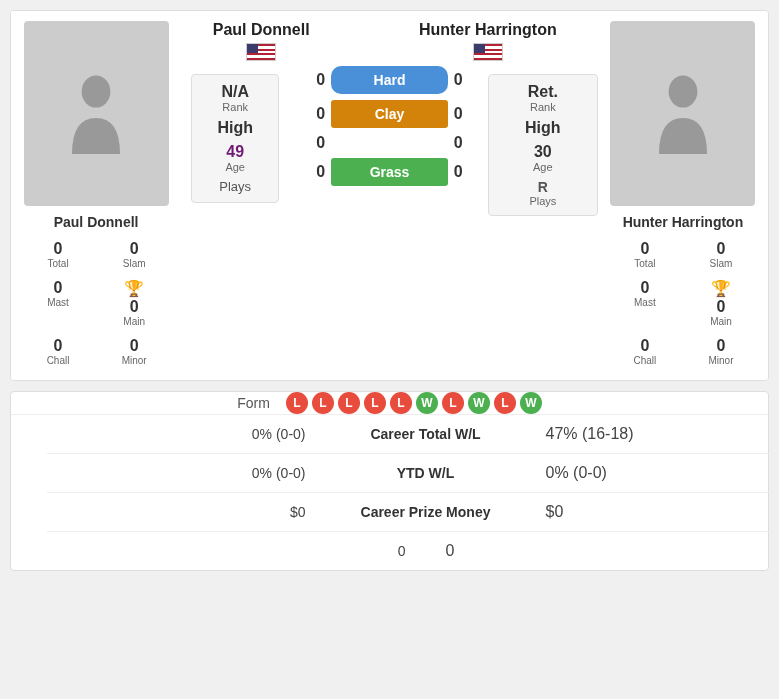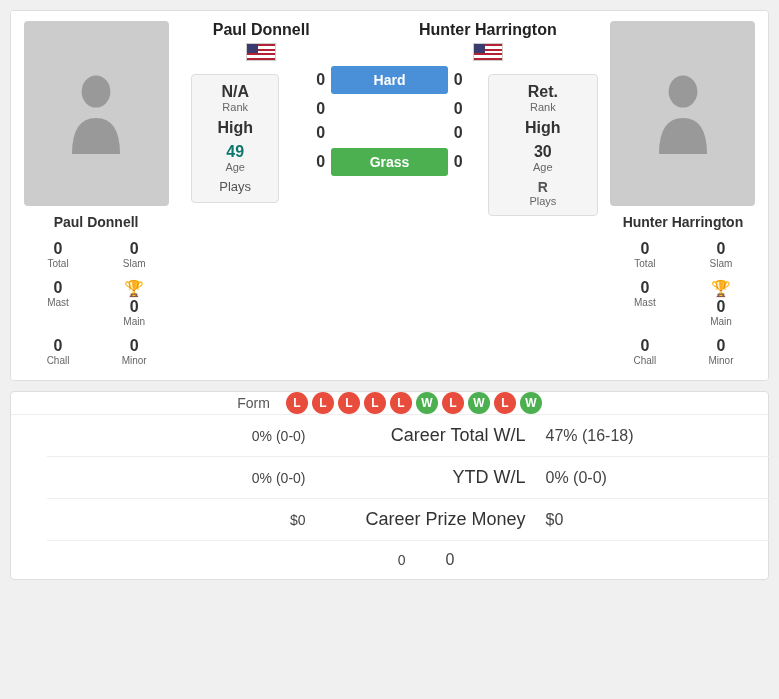--- a/index.html
+++ b/index.html
@@ -144,21 +144,21 @@
       flex: 1;
       text-align: center;
       padding: 6px 0;
       border-radius: 3px;
       color: #fff;
       font-weight: bold;
       font-size: 14px;
       margin: 0 6px;
     }
 
-    .surface-hard { background: #4a90d9; }
+    .surface-hard { background: #4a90d9; border-radius: 10px; }
     .surface-clay { background: #d4830a; }
     .surface-indoor { background: #5b9bd5; }
     .surface-grass { background: #4caf50; }
 
     .surface-score-right {
       font-size: 16px;
       font-weight: bold;
       color: #333;
       width: 30px;
       text-align: left;
@@ -186,21 +186,21 @@
     }
     .left-rank-panel .high-value {
       font-size: 16px;
       font-weight: bold;
       color: #333;
       margin-top: 6px;
     }
     .left-rank-panel .age-value {
       font-size: 16px;
       font-weight: bold;
-      color: #0f766e;
+      color: #701a75;
       margin-top: 6px;
     }
     .left-rank-panel .age-label {
       font-size: 11px;
       color: #666;
     }
     .left-rank-panel .plays-label {
       font-size: 13px;
       color: #555;
       margin-top: 6px;
@@ -335,23 +335,23 @@
     .stats-left-val {
       flex: 1;
       text-align: right;
       font-size: 14px;
       color: #444;
       padding-right: 20px;
     }
 
     .stats-center-label {
       width: 200px;
-      text-align: right;
-      font-size: 18px;
-      font-weight: normal;
+      text-align: center;
+      font-size: 14px;
+      font-weight: bold;
       color: #333;
     }
 
     .stats-right-val {
       flex: 1;
       text-align: left;
       font-size: 16px;
       color: #444;
       padding-left: 20px;
     }
@@ -460,20 +460,21 @@
         <div class="surface-and-scores">
 
           <div class="surface-row">
             <span class="surface-score">0</span>
             <div class="surface-badge surface-hard">Hard</div>
             <span class="surface-score-right">0</span>
           </div>
 
           <div class="surface-row">
             <span class="surface-score">0</span>
+            <div class="surface-badge surface-clay">Clay</div>
             <span class="surface-score-right">0</span>
           </div>
 
           <div class="surface-row">
             <span class="surface-score">0</span>
             <span class="surface-score-right">0</span>
           </div>
 
           <div class="surface-row">
             <span class="surface-score">0</span>

